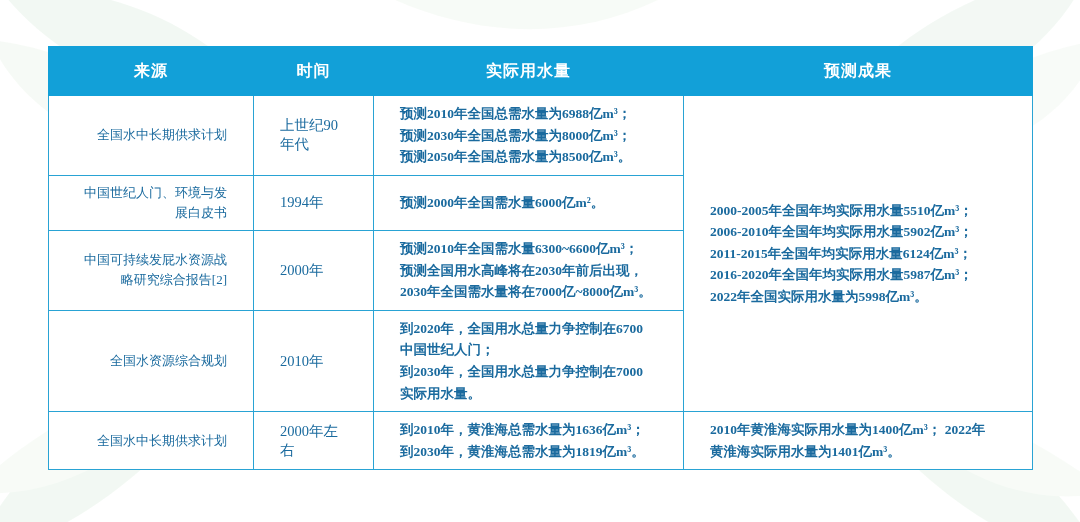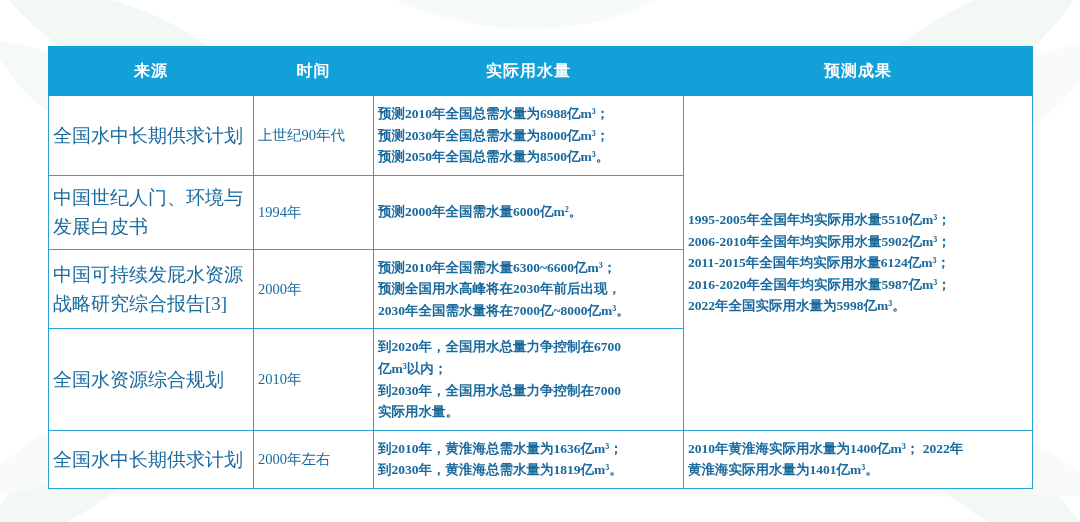--- a/index.html
+++ b/index.html
@@ -35,41 +35,41 @@
   }
   table.data {
     border-collapse: collapse;
     width: 984px;
     table-layout: fixed;
     background: #ffffff;
   }
   table.data th, table.data td {
     border: 1px solid #29a3d4;
     vertical-align: middle;
-    padding: 7px 4px;
+    padding: 7px 26px;
     color: #1a6a9e;
   }
   table.data thead th {
     background: #12a0d8;
     color: #ffffff;
     text-align: center;
     font-weight: bold;
     font-size: 16px;
     height: 34px;
     letter-spacing: 1px;
     border: 1px solid #12a0d8;
   }
   .col-source { width: 205px; }
   .col-time   { width: 120px; }
   .col-pred   { width: 310px; }
   .col-actual { width: 349px; }
 
   td.c-source {
-    text-align: left;
-    font-size: 19px;
+    text-align: right;
+    font-size: 13px;
     line-height: 1.55;
     color: #1877a8;
   }
   td.c-time {
     text-align: left;
     font-size: 14.5px;
     color: #1877a8;
   }
   td.c-pred, td.c-actual {
     text-align: left;
@@ -139,55 +139,55 @@
         <td class="c-time">上世纪90年代</td>
         <td class="c-pred">
           <div class="lines">
             <div>预测2010年全国总需水量为6988亿m³；</div>
             <div>预测2030年全国总需水量为8000亿m³；</div>
             <div>预测2050年全国总需水量为8500亿m³。</div>
           </div>
         </td>
         <td class="c-actual" rowspan="4">
           <div class="lines">
-            <div>1995-2005年全国年均实际用水量5510亿m³；</div>
+            <div>2000-2005年全国年均实际用水量5510亿m³；</div>
             <div>2006-2010年全国年均实际用水量5902亿m³；</div>
             <div>2011-2015年全国年均实际用水量6124亿m³；</div>
             <div>2016-2020年全国年均实际用水量5987亿m³；</div>
             <div>2022年全国实际用水量为5998亿m³。</div>
           </div>
         </td>
       </tr>
       <tr>
         <td class="c-source">中国世纪人门、环境与发展白皮书</td>
         <td class="c-time">1994年</td>
         <td class="c-pred">
           <div class="lines">
             <div>预测2000年全国需水量6000亿m²。</div>
           </div>
         </td>
       </tr>
       <tr>
-        <td class="c-source">中国可持续发屁水资源战略研究综合报告[3]</td>
+        <td class="c-source">中国可持续发屁水资源战略研究综合报告[2]</td>
         <td class="c-time">2000年</td>
         <td class="c-pred">
           <div class="lines">
             <div>预测2010年全国需水量6300~6600亿m³；</div>
             <div>预测全国用水高峰将在2030年前后出现，</div>
             <div>2030年全国需水量将在7000亿~8000亿m³。</div>
           </div>
         </td>
       </tr>
       <tr>
         <td class="c-source tall">全国水资源综合规划</td>
         <td class="c-time">2010年</td>
         <td class="c-pred">
           <div class="lines">
             <div>到2020年，全国用水总量力争控制在6700</div>
-            <div>亿m³以内；</div>
+            <div>中国世纪人门；</div>
             <div>到2030年，全国用水总量力争控制在7000</div>
             <div>实际用水量。</div>
           </div>
         </td>
       </tr>
       <tr>
         <td class="c-source">全国水中长期供求计划</td>
         <td class="c-time">2000年左右</td>
         <td class="c-pred">
           <div class="lines">

